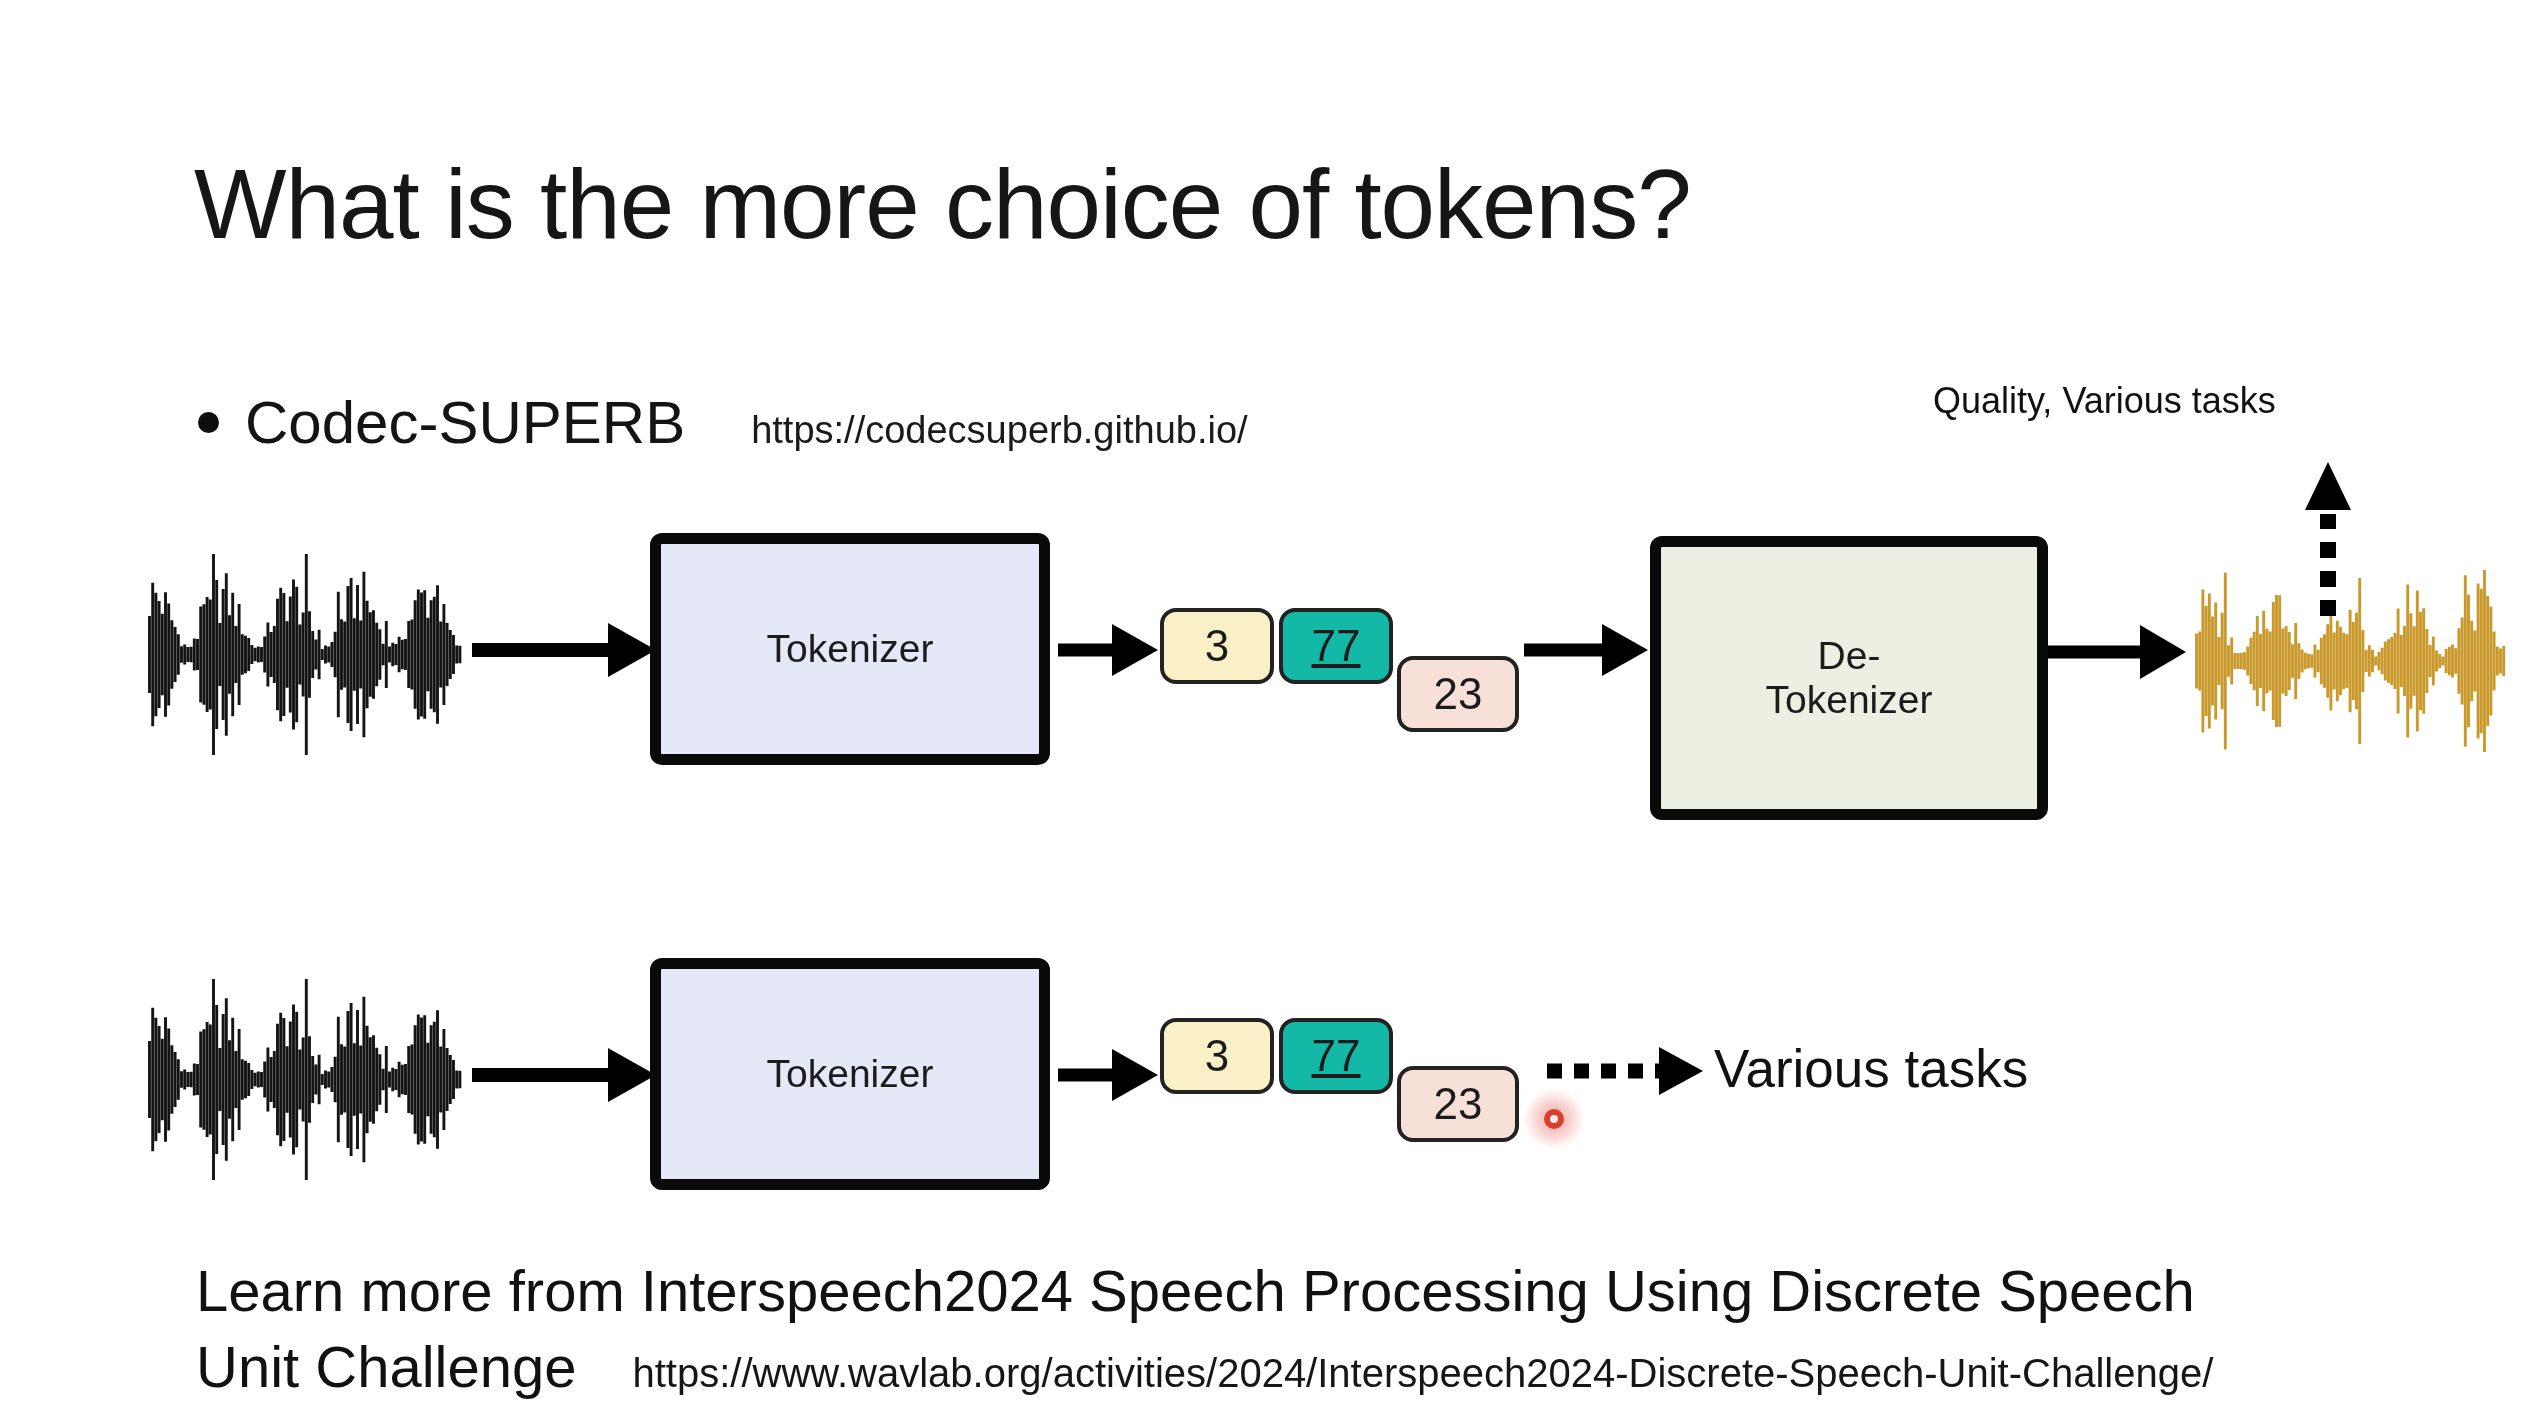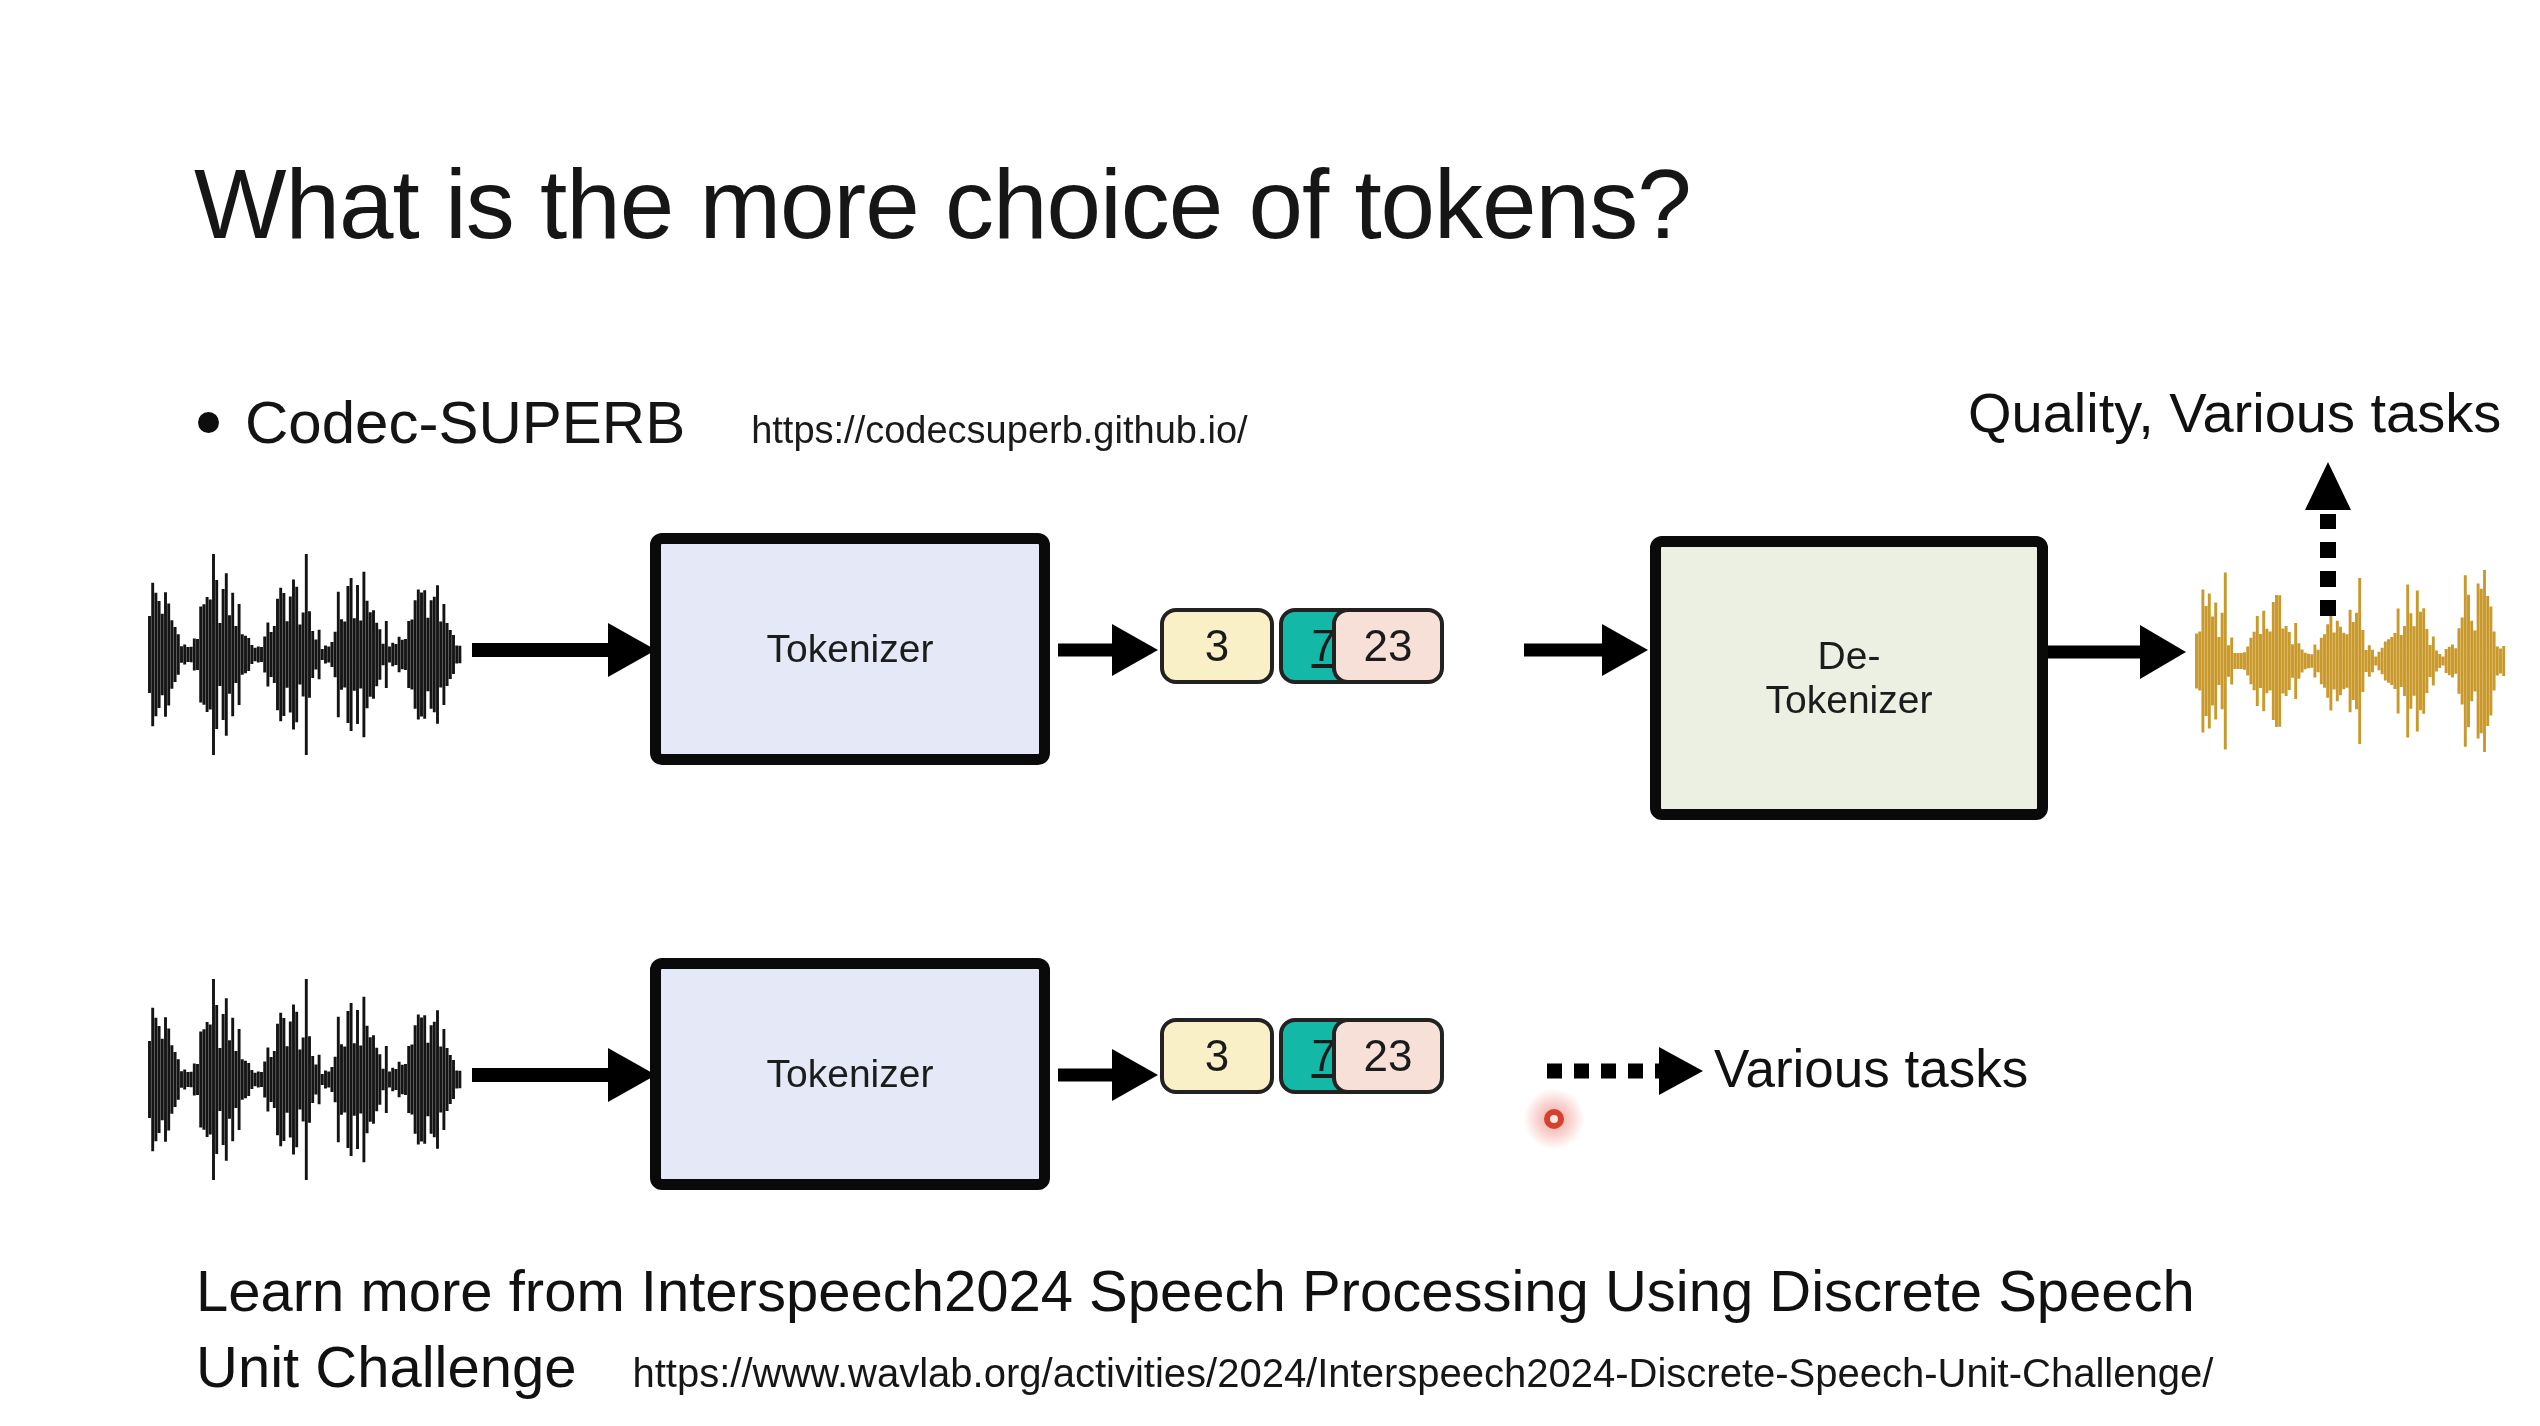--- a/index.html
+++ b/index.html
@@ -31,26 +31,26 @@
   
   .token{position:absolute;border:4px solid #222;border-radius:16px;box-sizing:border-box;
          display:flex;align-items:center;justify-content:center;font-size:44px;color:#1b1b1b;}
   .t-yellow{background:#faf0c8;}
   .t-green{background:#14b8a6;text-decoration:underline;}
   .t-pink{background:#f7e0d7;}
   .r1{top:608px;height:76px;}
   .r2{top:1018px;height:76px;}
   .tk-a{left:1160px;width:114px;}
   .tk-b{left:1279px;width:114px;}
-  .tk-c{left:1332px;width:112px;}
+  .tk-c{left:1397px;width:122px;margin-top:48px;}
 
   .svg-abs{position:absolute;}
 
   
-  .quality-label{position:absolute;left:1933px;top:380px;font-size:56px;white-space:nowrap;color:#111;margin-left:35px;}
+  .quality-label{position:absolute;left:1933px;top:380px;font-size:36px;white-space:nowrap;color:#111;}
   .various-label{position:absolute;left:1714px;top:1038px;font-size:53px;white-space:nowrap;color:#111;}
 
   
   .laser{position:absolute;left:1524px;top:1089px;width:60px;height:60px;pointer-events:none;}
   .laser .glow{position:absolute;inset:0;border-radius:50%;
       background:radial-gradient(circle, rgba(225,72,62,0.50) 0%, rgba(235,110,100,0.28) 42%, rgba(255,255,255,0) 72%);}
   .laser .ring{position:absolute;left:20px;top:20px;width:20px;height:20px;border-radius:50%;
       border:6px solid #d6402e;background:#fbe9e5;box-sizing:border-box;}
 
   

